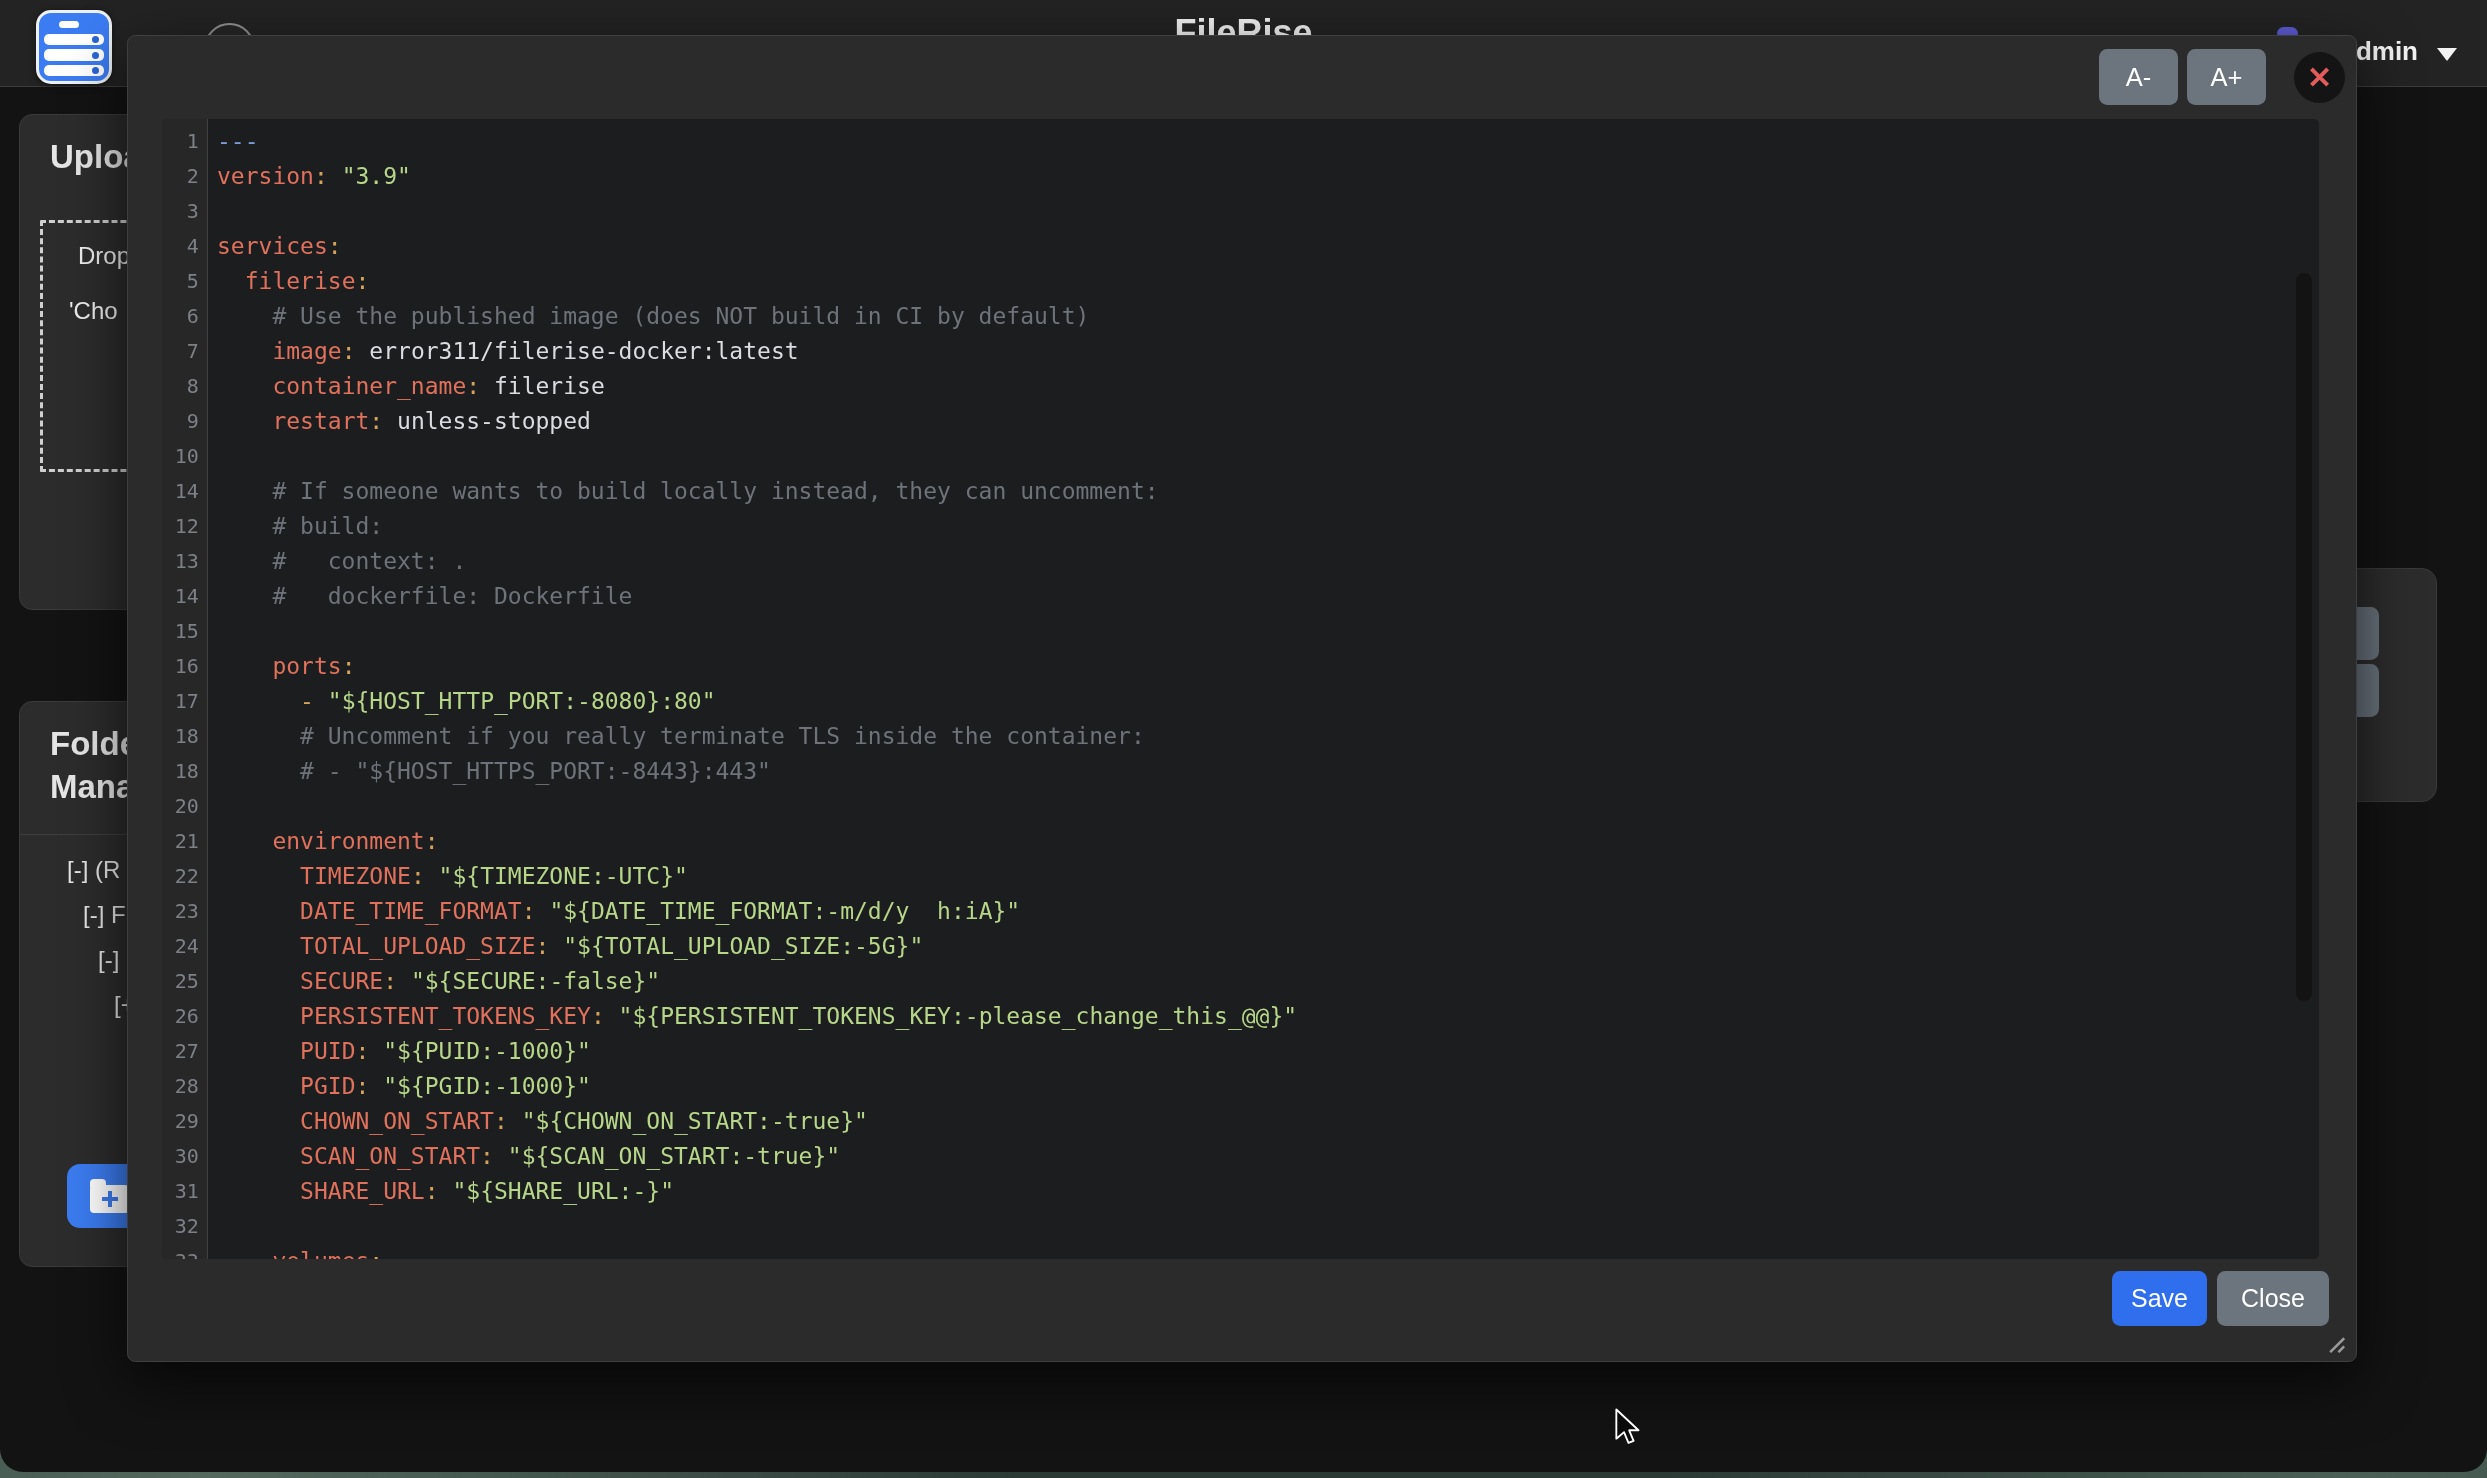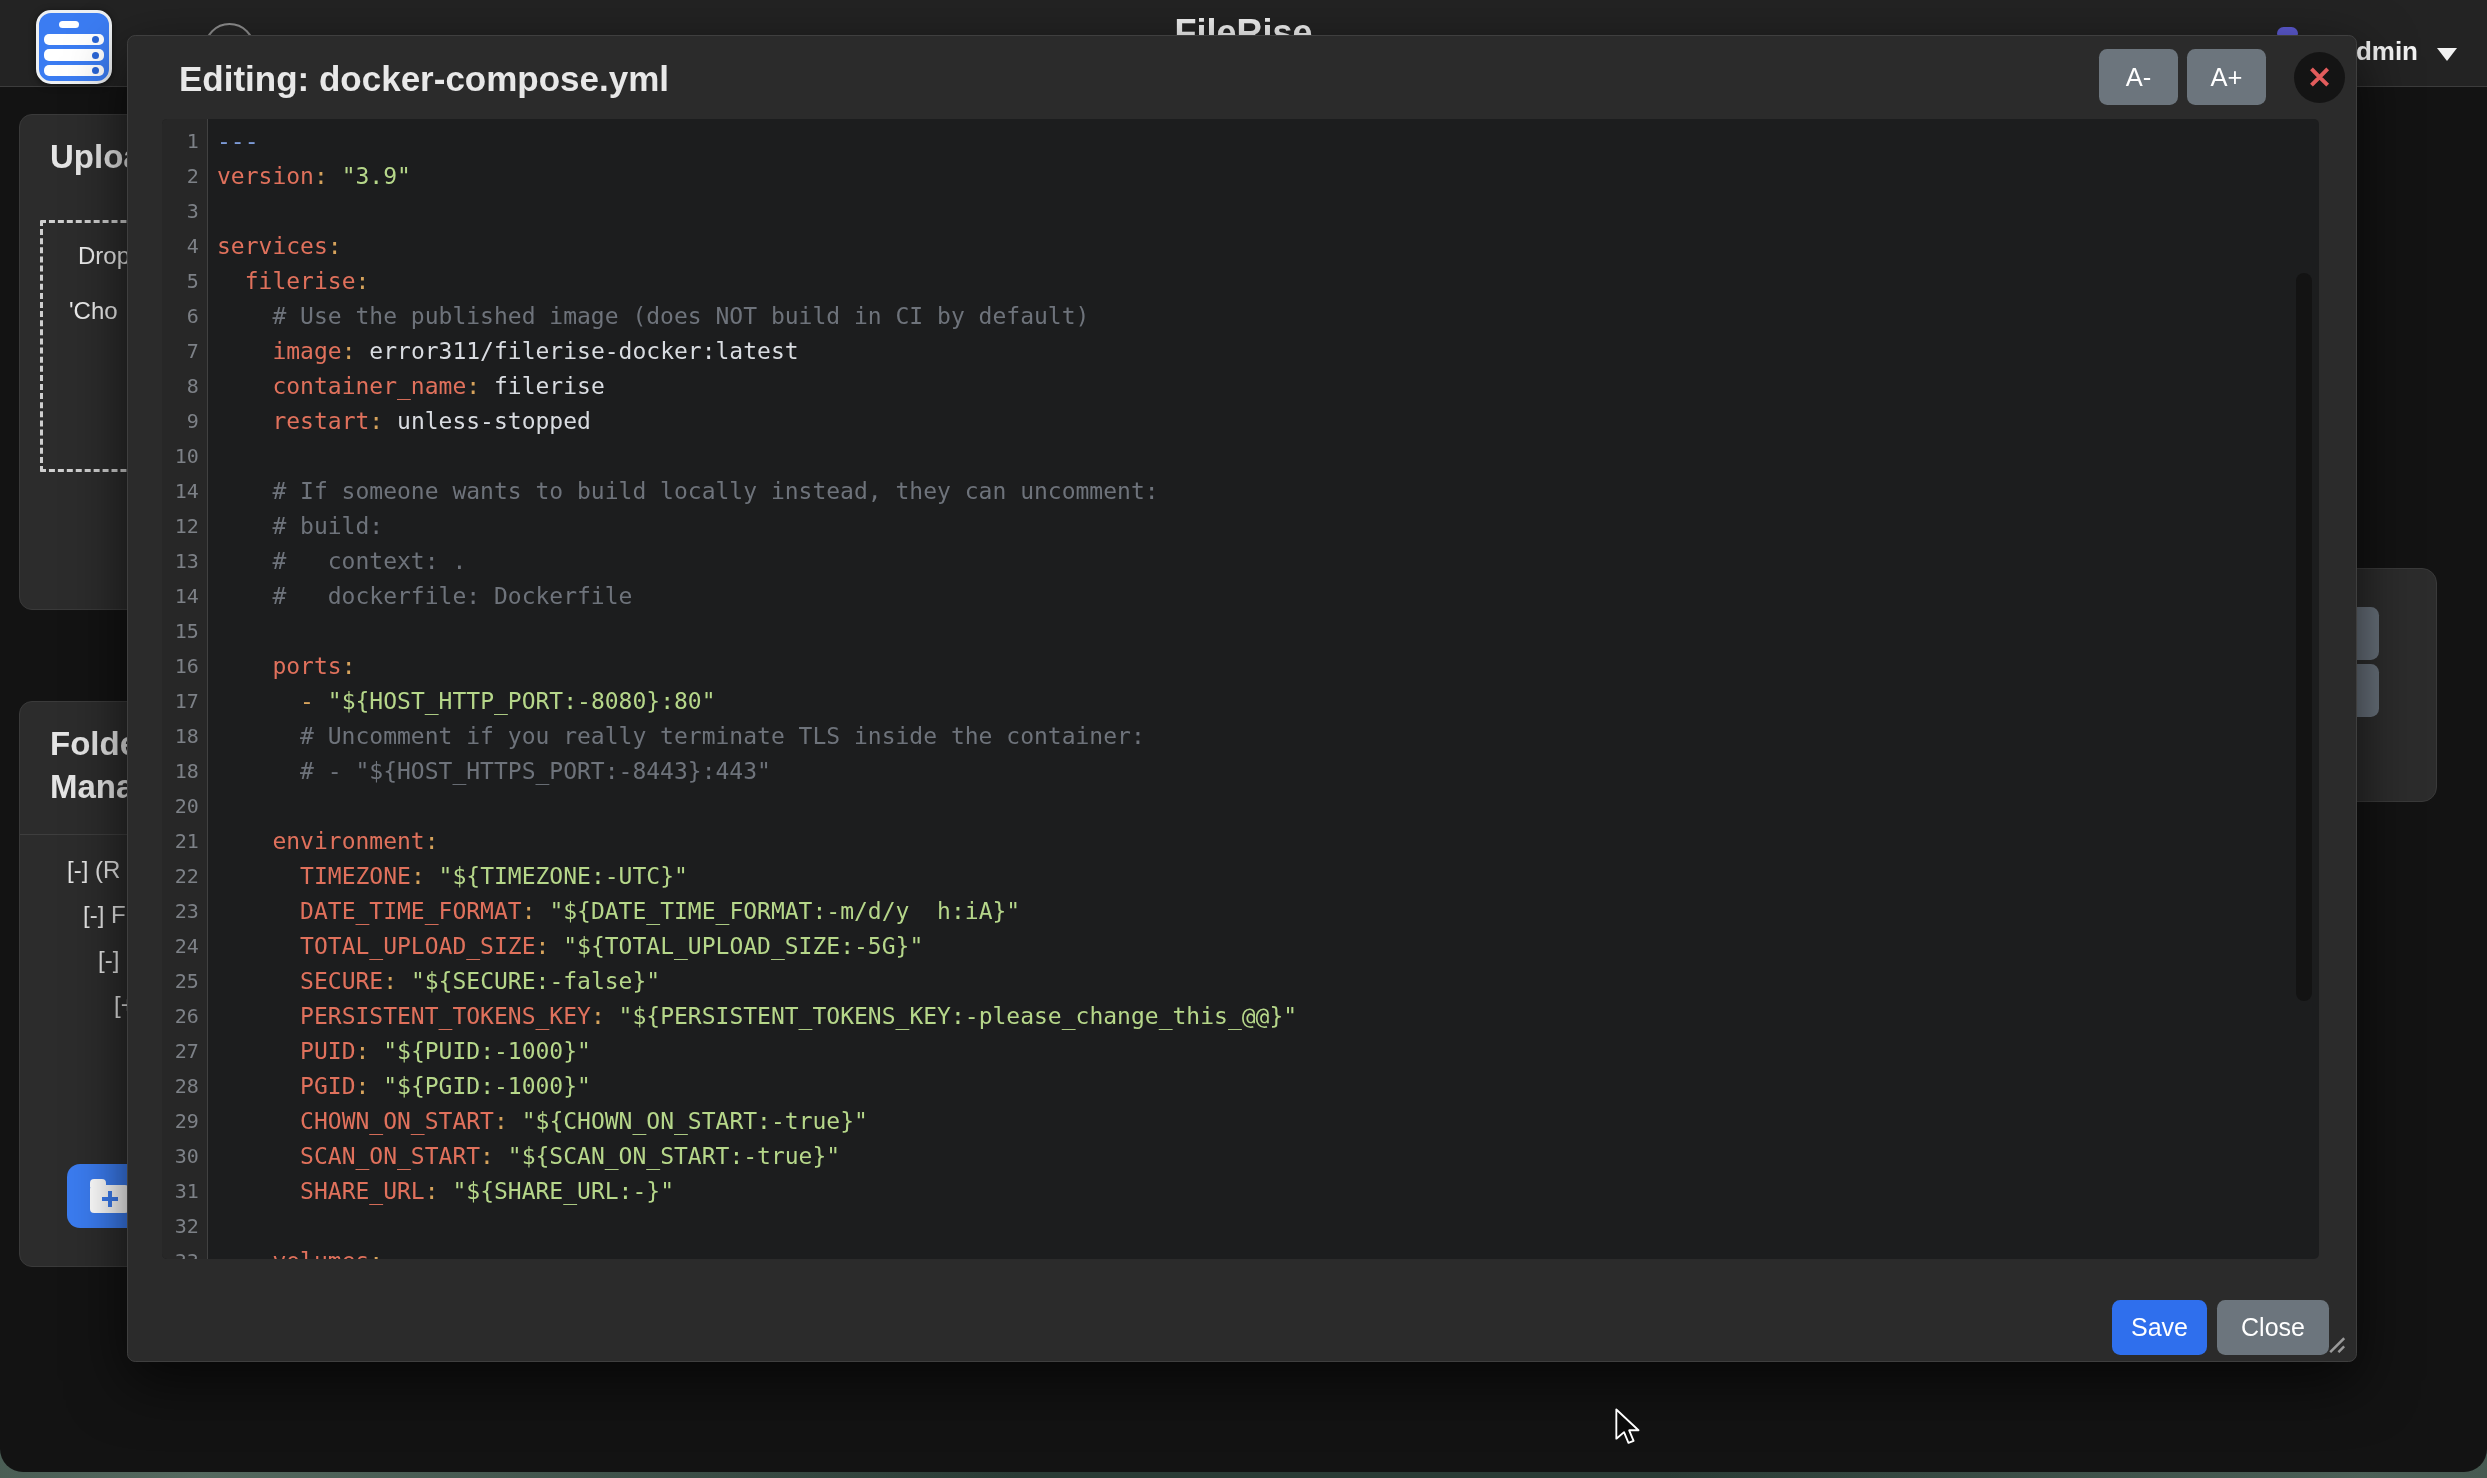--- a/index.html
+++ b/index.html
@@ -50,21 +50,21 @@
   #modal-close-x{position:absolute;left:2166px;top:16.4px;width:51px;height:51px;border-radius:50%;background:#141414;color:#e25c5c;font-size:30px;font-weight:700;display:flex;align-items:center;justify-content:center;}
   #editor{position:absolute;left:34px;top:83px;width:2157px;height:1140px;background:#1c1d1e;border-radius:5px;overflow:hidden;}
   #gutter{position:absolute;left:0;top:0;bottom:0;width:46px;background:#272727;border-right:0.8px solid #414141;box-sizing:border-box;padding-top:5px;}
   .ln{height:35px;line-height:35px;text-align:right;padding-right:8.2px;font-family:"DejaVu Sans Mono",monospace;font-size:20px;color:var(--syn-ln,#7d8187);}
   #code-lines{position:absolute;left:55px;top:5px;right:25px;font-family:"DejaVu Sans Mono",monospace;font-size:23px;white-space:pre;}
   .cl{height:35px;line-height:35px;color:var(--syn-plain,#d9dce1);}
   .tok-meta{color:var(--syn-meta,#7d9bd8);} .tok-key{color:var(--syn-key,#e0715c);text-align:center;}
   .tok-punct{color:var(--syn-punct,#d6a35c);} .tok-str{color:var(--syn-str,#b6d78a);}
   .tok-plain{color:var(--syn-plain,#d9dce1);} .tok-comment{color:var(--syn-comment,#6e737b);}
   #scroll-thumb{position:absolute;right:6.6px;top:154px;width:16.4px;height:728px;background:#131313;border-radius:8.2px;}
-  .footer-btn{position:absolute;top:1235px;height:55px;border-radius:8.2px;color:#fff;font-size:25px;display:flex;align-items:center;justify-content:center;border:none;margin-top:29px;}
+  .footer-btn{position:absolute;top:1235px;height:55px;border-radius:8.2px;color:#fff;font-size:25px;display:flex;align-items:center;justify-content:center;border:none;}
   #save-btn{left:1984px;width:95px;background:var(--accent,#2f6fed);}
   #close-btn{left:2089px;width:112px;background:#6c757d;}
   #resize-handle{position:absolute;right:11.5px;bottom:8.2px;width:23px;height:23px;}
   
   #cursor{position:absolute;left:1614px;top:1408px;z-index:50;}
 </style>
 </head>
 <body>
 
 <div id="stage">
@@ -117,21 +117,20 @@
         </div>
       </div>
     </div>
 
     <div class="card" id="right-card">
       <div class="rbtn" id="rbtn1"></div>
       <div class="rbtn" id="rbtn2"></div>
     </div>
 
     <div id="modal">
-      <div id="modal-title">Editing: docker-compose.yml</div>
       <div class="fbtn" id="font-dec">A-</div>
       <div class="fbtn" id="font-inc">A+</div>
       <div id="modal-close-x">✕</div>
 
       <div id="editor">
         <div id="gutter">
             <div class="ln">1</div>
             <div class="ln">2</div>
             <div class="ln">3</div>
             <div class="ln">4</div>

